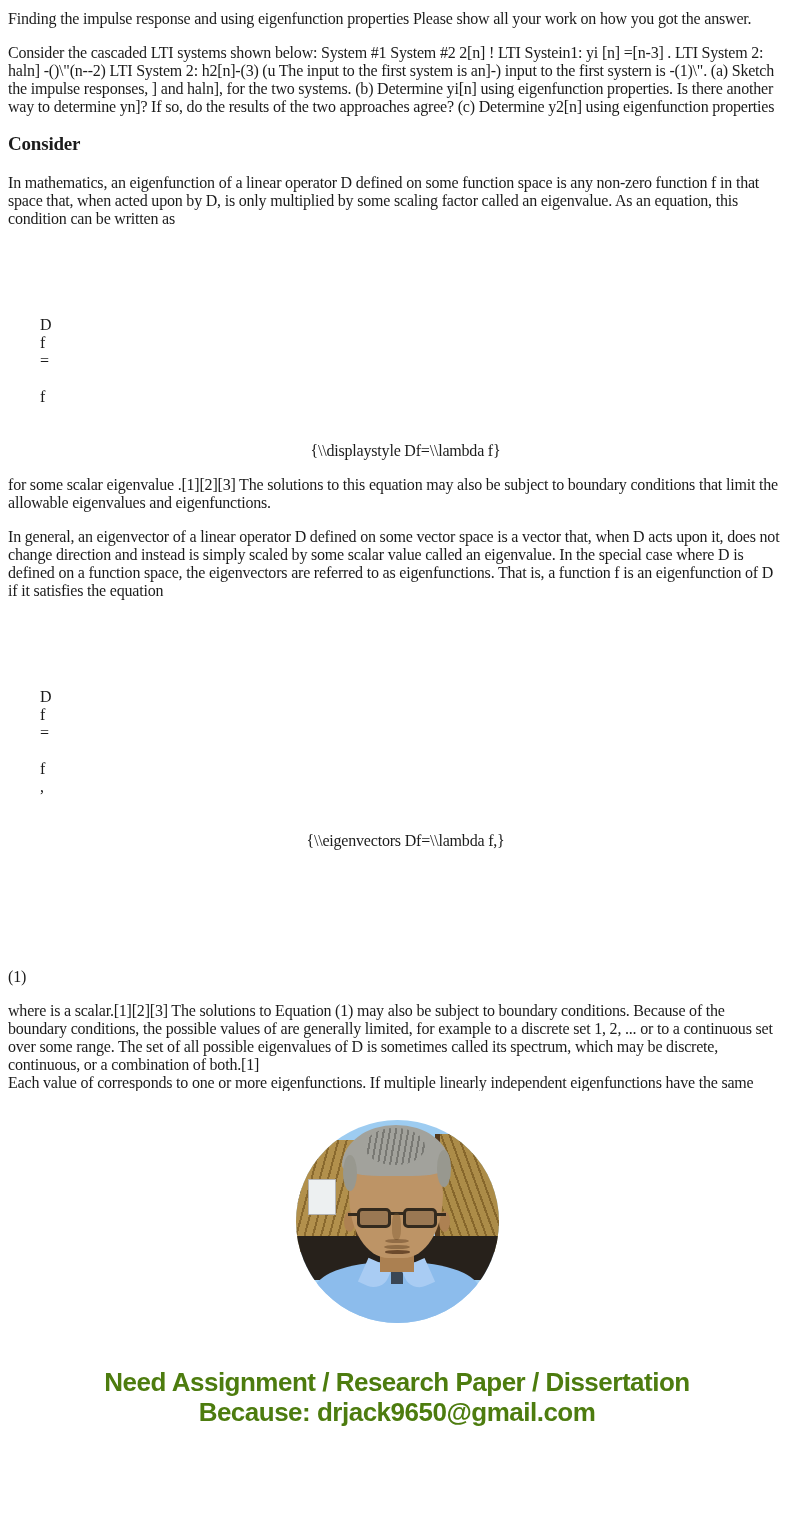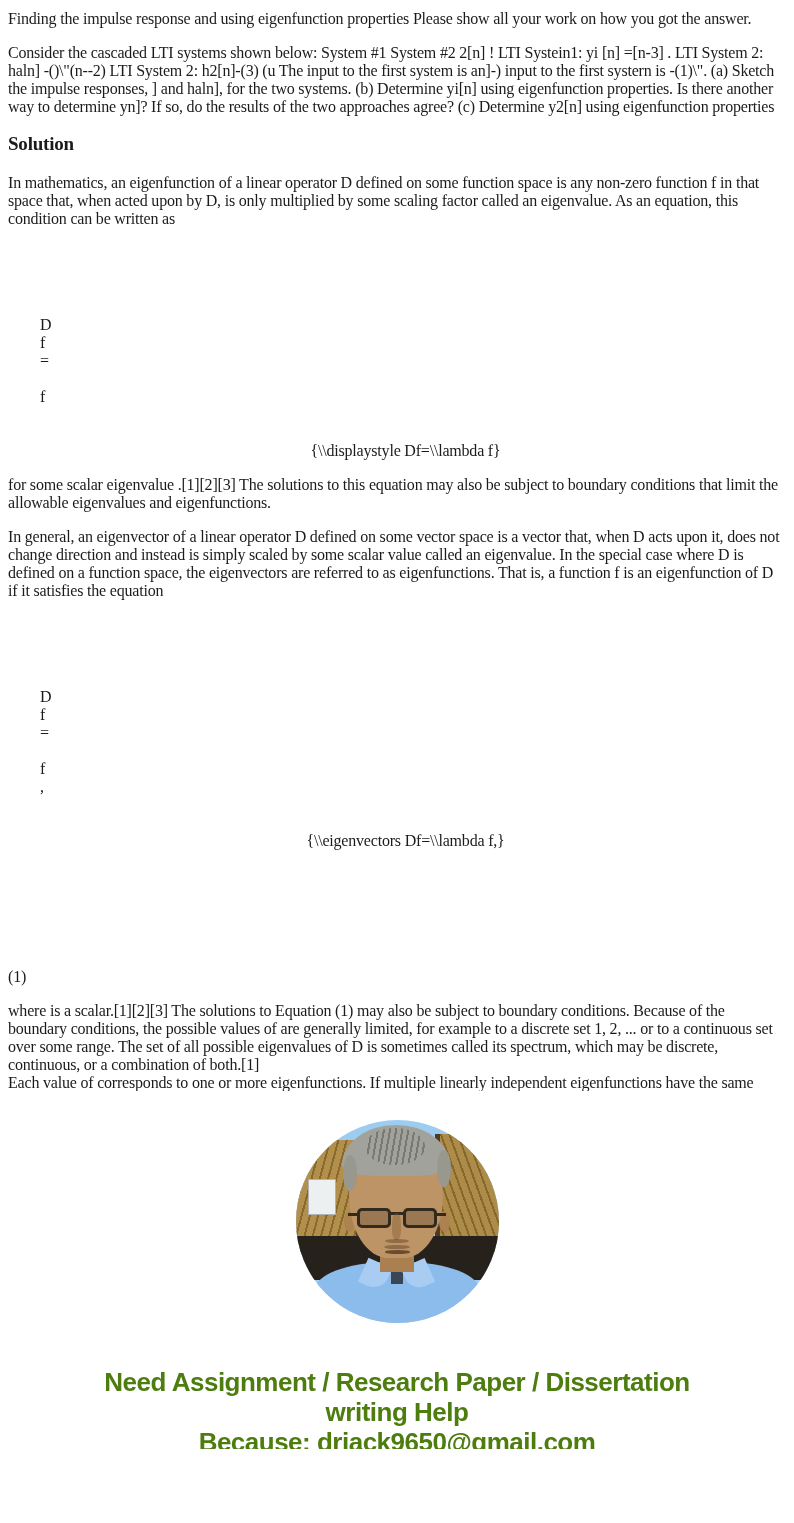--- a/index.html
+++ b/index.html
@@ -82,21 +82,21 @@
 </style>
 </head>
 <body>
 
 <div class="page">
 
   <p class="para p-intro">Finding the impulse response and using eigenfunction properties Please show all your work on how you got the answer.</p>
 
   <p class="para p-question">Consider the cascaded LTI systems shown below: System #1 System #2 2[n] ! LTI Systein1: yi [n] =[n-3] . LTI System 2: haln] -()\"(n--2) LTI System 2: h2[n]-(3) (u The input to the first system is an]-) input to the first systern is -(1)\". (a) Sketch the impulse responses, ] and haln], for the two systems. (b) Determine yi[n] using eigenfunction properties. Is there another way to determine yn]? If so, do the results of the two approaches agree? (c) Determine y2[n] using eigenfunction properties</p>
 
-  <h2 class="sol-heading">Solution</h2>
+  <h2 class="sol-heading">Consider</h2>
 
   <p class="para p-after-heading">In mathematics, an eigenfunction of a linear operator D defined on some function space is any non-zero function f in that space that, when acted upon by D, is only multiplied by some scaling factor called an eigenvalue. As an equation, this condition can be written as</p>
 
   <div class="math-block-1">
     <div class="math-line">D</div>
     <div class="math-line">f</div>
     <div class="math-line">=</div>
     <div class="math-line"></div>
     <div class="math-line">f</div>
     <div class="math-latex">{\\displaystyle Df=\\lambda f}</div>
@@ -151,17 +151,16 @@
       </div>
       <div class="ph-nose"></div>
       <div class="ph-nose-shadow"></div>
       <div class="ph-mustache"></div>
       <div class="ph-mouth"></div>
     </div>
   </div>
 
   <div class="footer">
     <div>Need Assignment / Research Paper / Dissertation</div>
-    <div>writing Help</div>
     <div>Because: drjack9650@gmail.com</div>
   </div>
 
 </div>
 
 </body></html>

